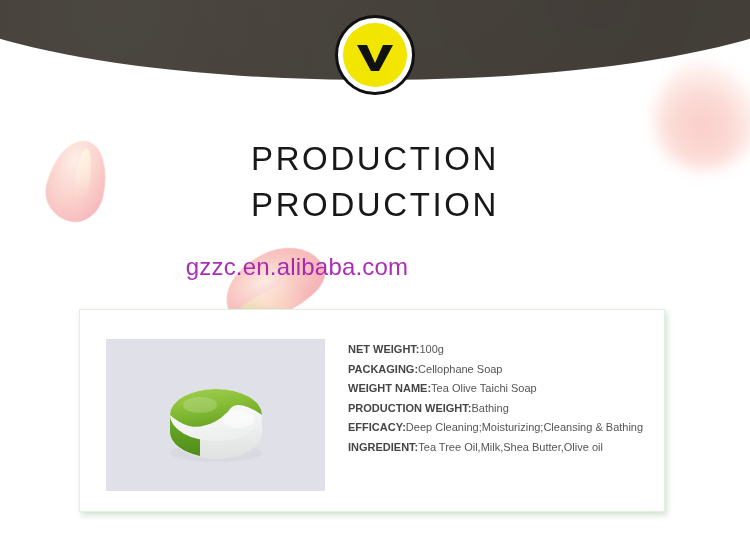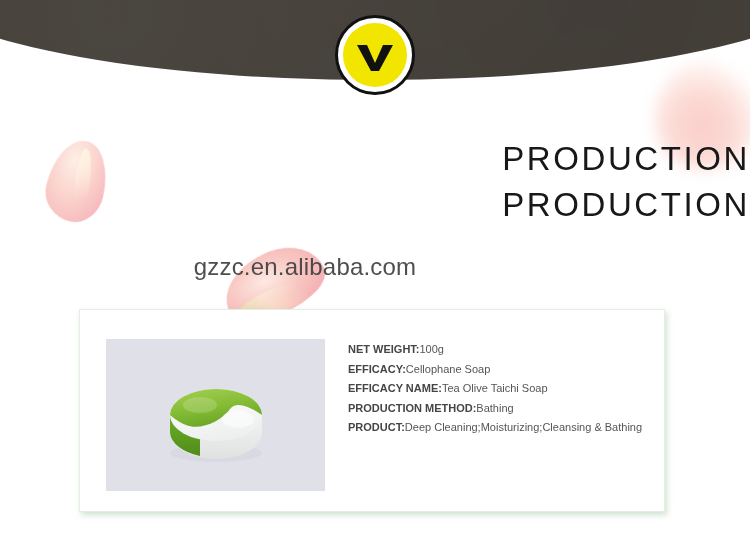--- a/index.html
+++ b/index.html
@@ -130,39 +130,39 @@
     background: linear-gradient(60deg, rgba(214,229,150,0.75), rgba(255,247,214,0.45) 42%, rgba(255,255,255,0) 78%);
     border-radius: 50%;
   }
 
   
   .heading {
     position: absolute;
     left: 0;
     top: 136px;
     width: 750px;
-    text-align: right;
+    text-align: center;
     color: #181818;
     font-size: 33px;
     font-weight: 300;
     letter-spacing: 2.6px;
     line-height: 46px;
   }
   .heading-line {
     display: block;
   }
 
   
   .watermark {
     position: absolute;
-    left: 8px;
+    left: 0;
     top: 253px;
     width: 594px;
     text-align: center;
-    color: #404040;
+    color: #a21caf;
     font-size: 24px;
     font-weight: 400;
     letter-spacing: 0.2px;
     opacity: 0.92;
   }
 
   
   .card {
     position: absolute;
     left: 79px;
@@ -279,22 +279,23 @@
           <path d="M14 46 A46 26 0 0 0 44 69 L44 87 A46 26 0 0 1 14 64 Z" fill="url(#gGreenSide)"></path>
           <ellipse cx="60" cy="46" rx="46" ry="26" fill="url(#gWhite)"></ellipse>
           <path d="M14 46 A46 26 0 0 1 106 46 C106 46 82 28 74 40 C66 52 44 62 30 56 C20 52 14 46 14 46 Z" fill="url(#gGreen)"></path>
           <ellipse cx="44" cy="36" rx="17" ry="8" fill="#ffffff" opacity="0.18"></ellipse>
           <ellipse cx="82" cy="50" rx="16" ry="9" fill="#ffffff" opacity="0.5"></ellipse>
         </svg>
       </div>
 
       <div class="specs">
         <span class="spec-line"><span class="spec-key">NET WEIGHT:</span><span class="spec-val">100g</span></span>
-        <span class="spec-line"><span class="spec-key">EFFICACY:</span><span class="spec-val">Cellophane Soap</span></span>
-        <span class="spec-line"><span class="spec-key">EFFICACY NAME:</span><span class="spec-val">Tea Olive Taichi Soap</span></span>
-        <span class="spec-line"><span class="spec-key">PRODUCTION METHOD:</span><span class="spec-val">Bathing</span></span>
-        <span class="spec-line"><span class="spec-key">PRODUCT:</span><span class="spec-val">Deep Cleaning;Moisturizing;Cleansing &amp; Bathing</span></span>
+        <span class="spec-line"><span class="spec-key">PACKAGING:</span><span class="spec-val">Cellophane Soap</span></span>
+        <span class="spec-line"><span class="spec-key">WEIGHT NAME:</span><span class="spec-val">Tea Olive Taichi Soap</span></span>
+        <span class="spec-line"><span class="spec-key">PRODUCTION WEIGHT:</span><span class="spec-val">Bathing</span></span>
+        <span class="spec-line"><span class="spec-key">EFFICACY:</span><span class="spec-val">Deep Cleaning;Moisturizing;Cleansing &amp; Bathing</span></span>
+        <span class="spec-line"><span class="spec-key">INGREDIENT:</span><span class="spec-val">Tea Tree Oil,Milk,Shea Butter,Olive oil</span></span>
       </div>
 
     </div>
   </div>
 
 </div>
 
 </body></html>

